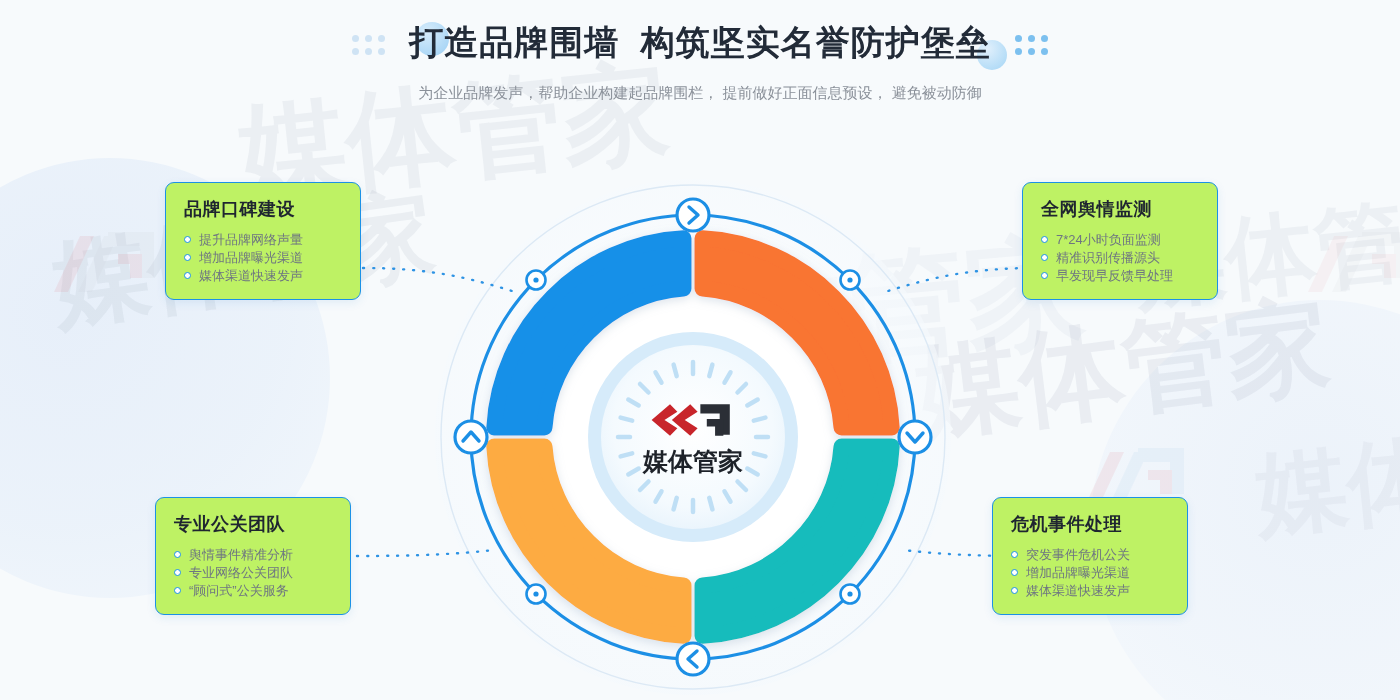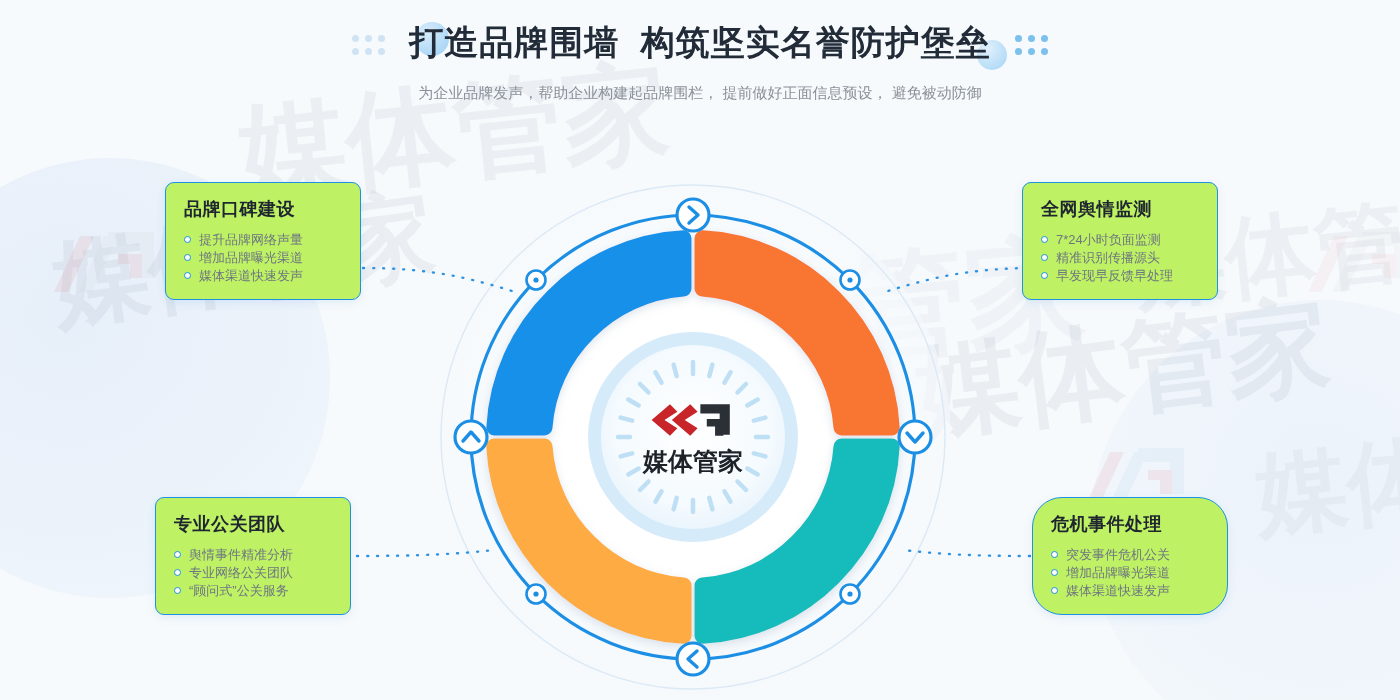--- a/index.html
+++ b/index.html
@@ -145,21 +145,21 @@
     left: 0; top: 5px;
     width: 5px; height: 5px;
     border-radius: 50%;
     border: 1.6px solid #1c91e6;
     background: #ffffff;
   }
 
   .card-tl { left: 165px;  top: 182px; }
   .card-tr { left: 1022px; top: 182px; }
   .card-bl { left: 155px;  top: 497px; }
-  .card-br { left: 1032px; top: 497px; border-radius: 30px; }
+  .card-br { left: 992px; top: 497px; }
 
   
   .hub { position: absolute; left: 428px; top: 172px; width: 530px; height: 530px; }
   .hub svg { display: block; }
 
   .connectors { position: absolute; left: 0; top: 0; width: 1400px; height: 700px; z-index: 3; }
 </style>
 </head>
 <body>
 

